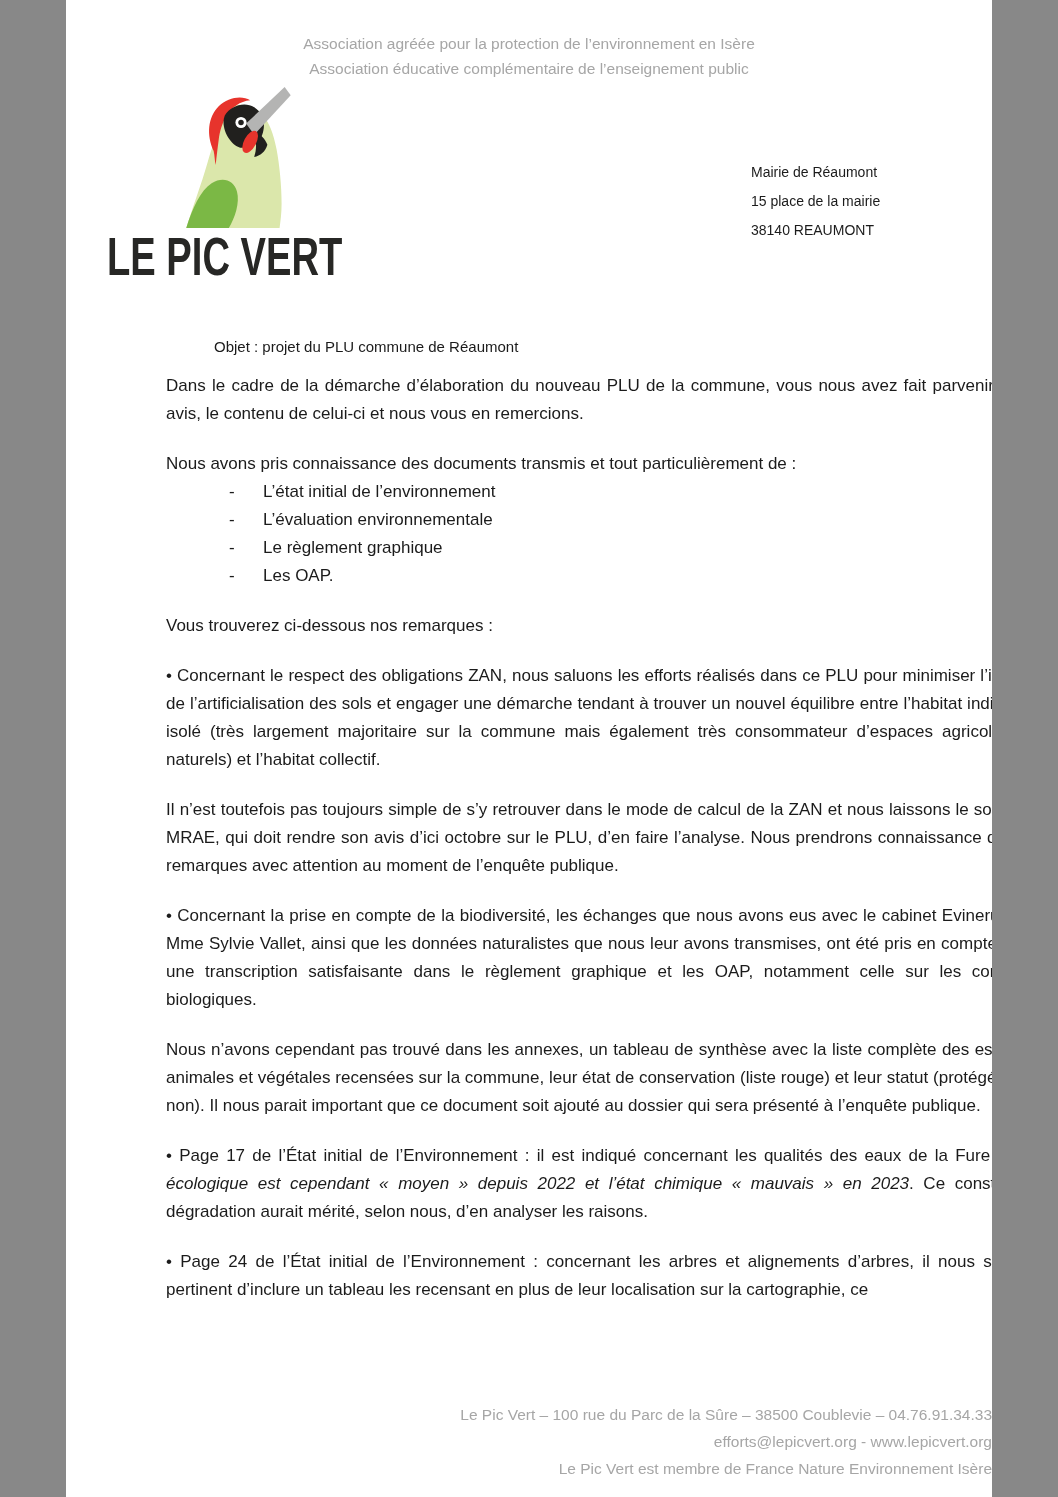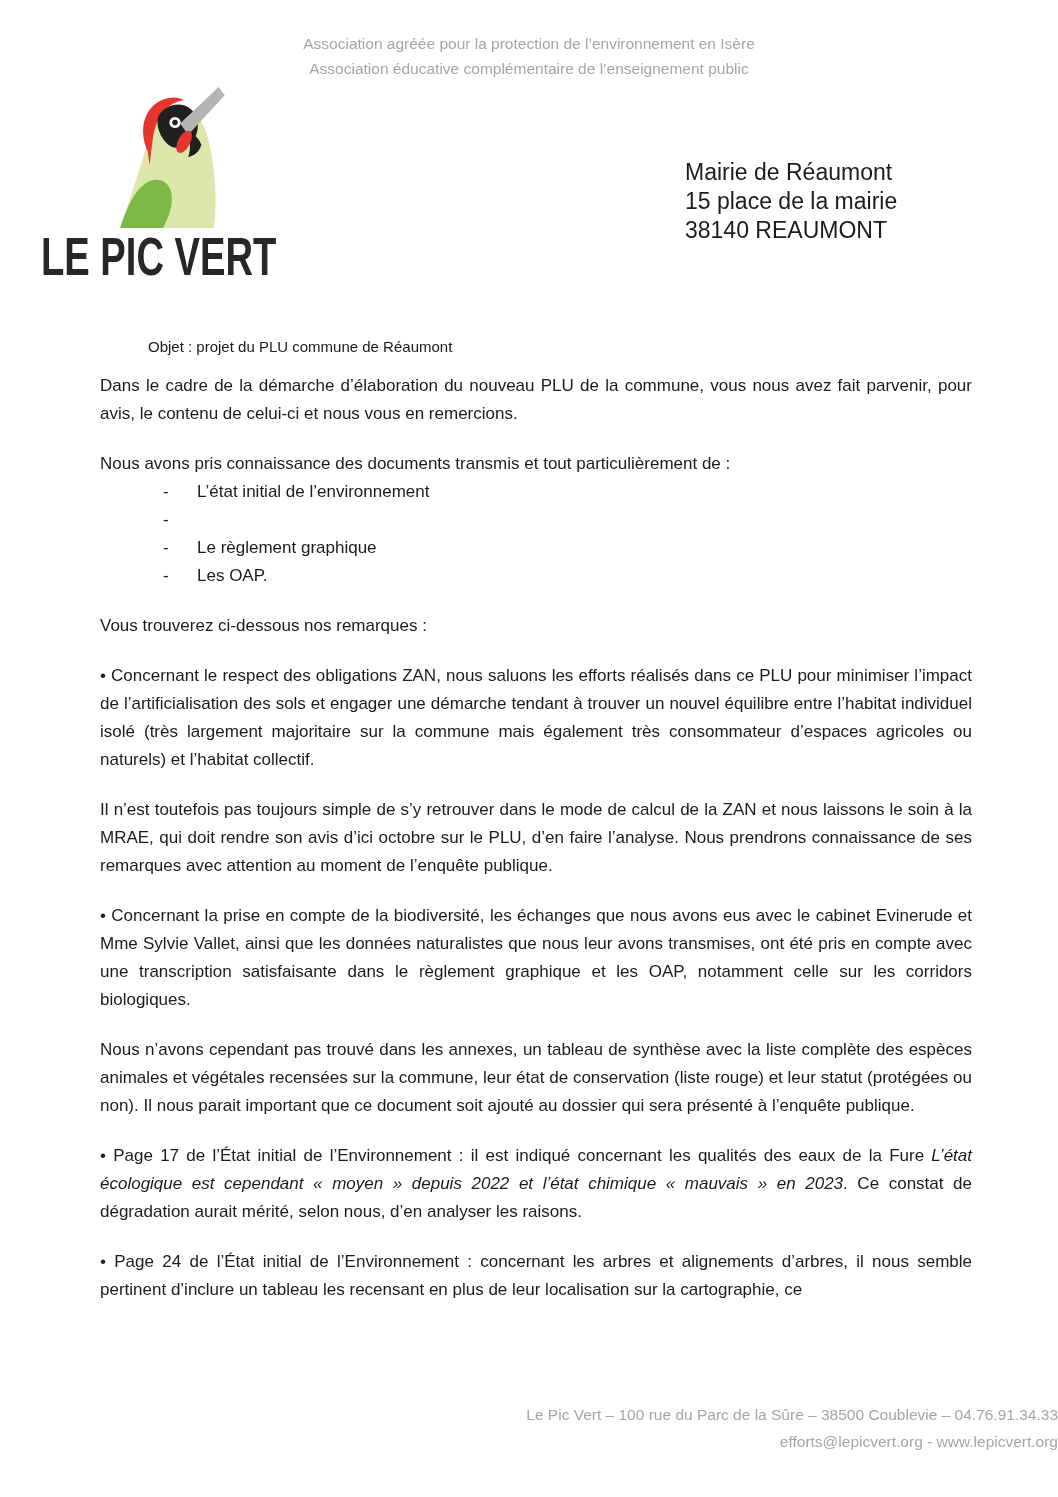--- a/index.html
+++ b/index.html
@@ -1,19 +1,19 @@
 <!DOCTYPE html>
 <html><head>
 <meta charset="utf-8">
 <style>
   * { margin: 0; padding: 0; box-sizing: border-box; }
   html, body { background: #888; }
   .page {
     position: relative;
-    width: 1058px;
+    width: 926px;
     height: 1497px;
     margin: 0 auto;
     background: #ffffff;
     font-family: "Liberation Sans", "DejaVu Sans", sans-serif;
     color: #1b1b1b;
     overflow: hidden;
   }
   
   .doc-header {
     position: absolute;
@@ -34,21 +34,21 @@
     letter-spacing: 0px;
     white-space: nowrap;
     transform: scale(0.72, 1.0);
     transform-origin: left top;
     font-family: "Liberation Sans", sans-serif;
   }
   
   .recipient {
     position: absolute;
     left: 685px; top: 158px;
-    font-size: 23px;
+    font-size: 14px;
     line-height: 29px;
   }
   
   .subject {
     position: absolute;
     left: 148px; top: 306px;
     font-size: 15px;
     margin-top: 32px;
   }
   
@@ -126,20 +126,21 @@
     <p>Dans le cadre de la démarche d’élaboration du nouveau PLU de la commune, vous nous avez fait parvenir, pour avis, le contenu de celui-ci et nous vous en remercions.</p>
 
     <p class="no-gap">Nous avons pris connaissance des documents transmis et tout particulièrement de :</p>
     <div class="letter-list">
       <div class="li">
         <span class="dash">-</span>
         <span>L’état initial de l’environnement</span>
       </div>
       <div class="li">
         <span class="dash">-</span>
+        <span>L’évaluation environnementale</span>
       </div>
       <div class="li">
         <span class="dash">-</span>
         <span>Le règlement graphique</span>
       </div>
       <div class="li">
         <span class="dash">-</span>
         <span>Les OAP.</span>
       </div>
     </div>
@@ -149,15 +150,16 @@
     <p>Il n’est toutefois pas toujours simple de s’y retrouver dans le mode de calcul de la ZAN et nous laissons le soin à la MRAE, qui doit rendre son avis d’ici octobre sur le PLU, d’en faire l’analyse. Nous prendrons connaissance de ses remarques avec attention au moment de l’enquête publique.</p>
     <p>• Concernant la prise en compte de la biodiversité, les échanges que nous avons eus avec le cabinet Evinerude et Mme Sylvie Vallet, ainsi que les données naturalistes que nous leur avons transmises, ont été pris en compte avec une transcription satisfaisante dans le règlement graphique et les OAP, notamment celle sur les corridors biologiques.</p>
     <p>Nous n’avons cependant pas trouvé dans les annexes, un tableau de synthèse avec la liste complète des espèces animales et végétales recensées sur la commune, leur état de conservation (liste rouge) et leur statut (protégées ou non). Il nous parait important que ce document soit ajouté au dossier qui sera présenté à l’enquête publique.</p>
     <p><span>• Page 17 de l’État initial de l’Environnement : il est indiqué concernant les qualités des eaux de la Fure </span><span style="font-style: italic;">L’état écologique est cependant « moyen » depuis 2022 et l’état chimique « mauvais » en 2023</span><span>. Ce constat de dégradation aurait mérité, selon nous, d’en analyser les raisons.</span></p>
     <p>• Page 24 de l’État initial de l’Environnement : concernant les arbres et alignements d’arbres, il nous semble pertinent d’inclure un tableau les recensant en plus de leur localisation sur la cartographie, ce</p>
   </div>
 
   <div class="doc-footer">
     <div>Le Pic Vert – 100 rue du Parc de la Sûre – 38500 Coublevie – 04.76.91.34.33</div>
     <div>efforts@lepicvert.org - www.lepicvert.org</div>
+    <div>Le Pic Vert est membre de France Nature Environnement Isère</div>
   </div>
 
 </div>
 
 </body></html>

